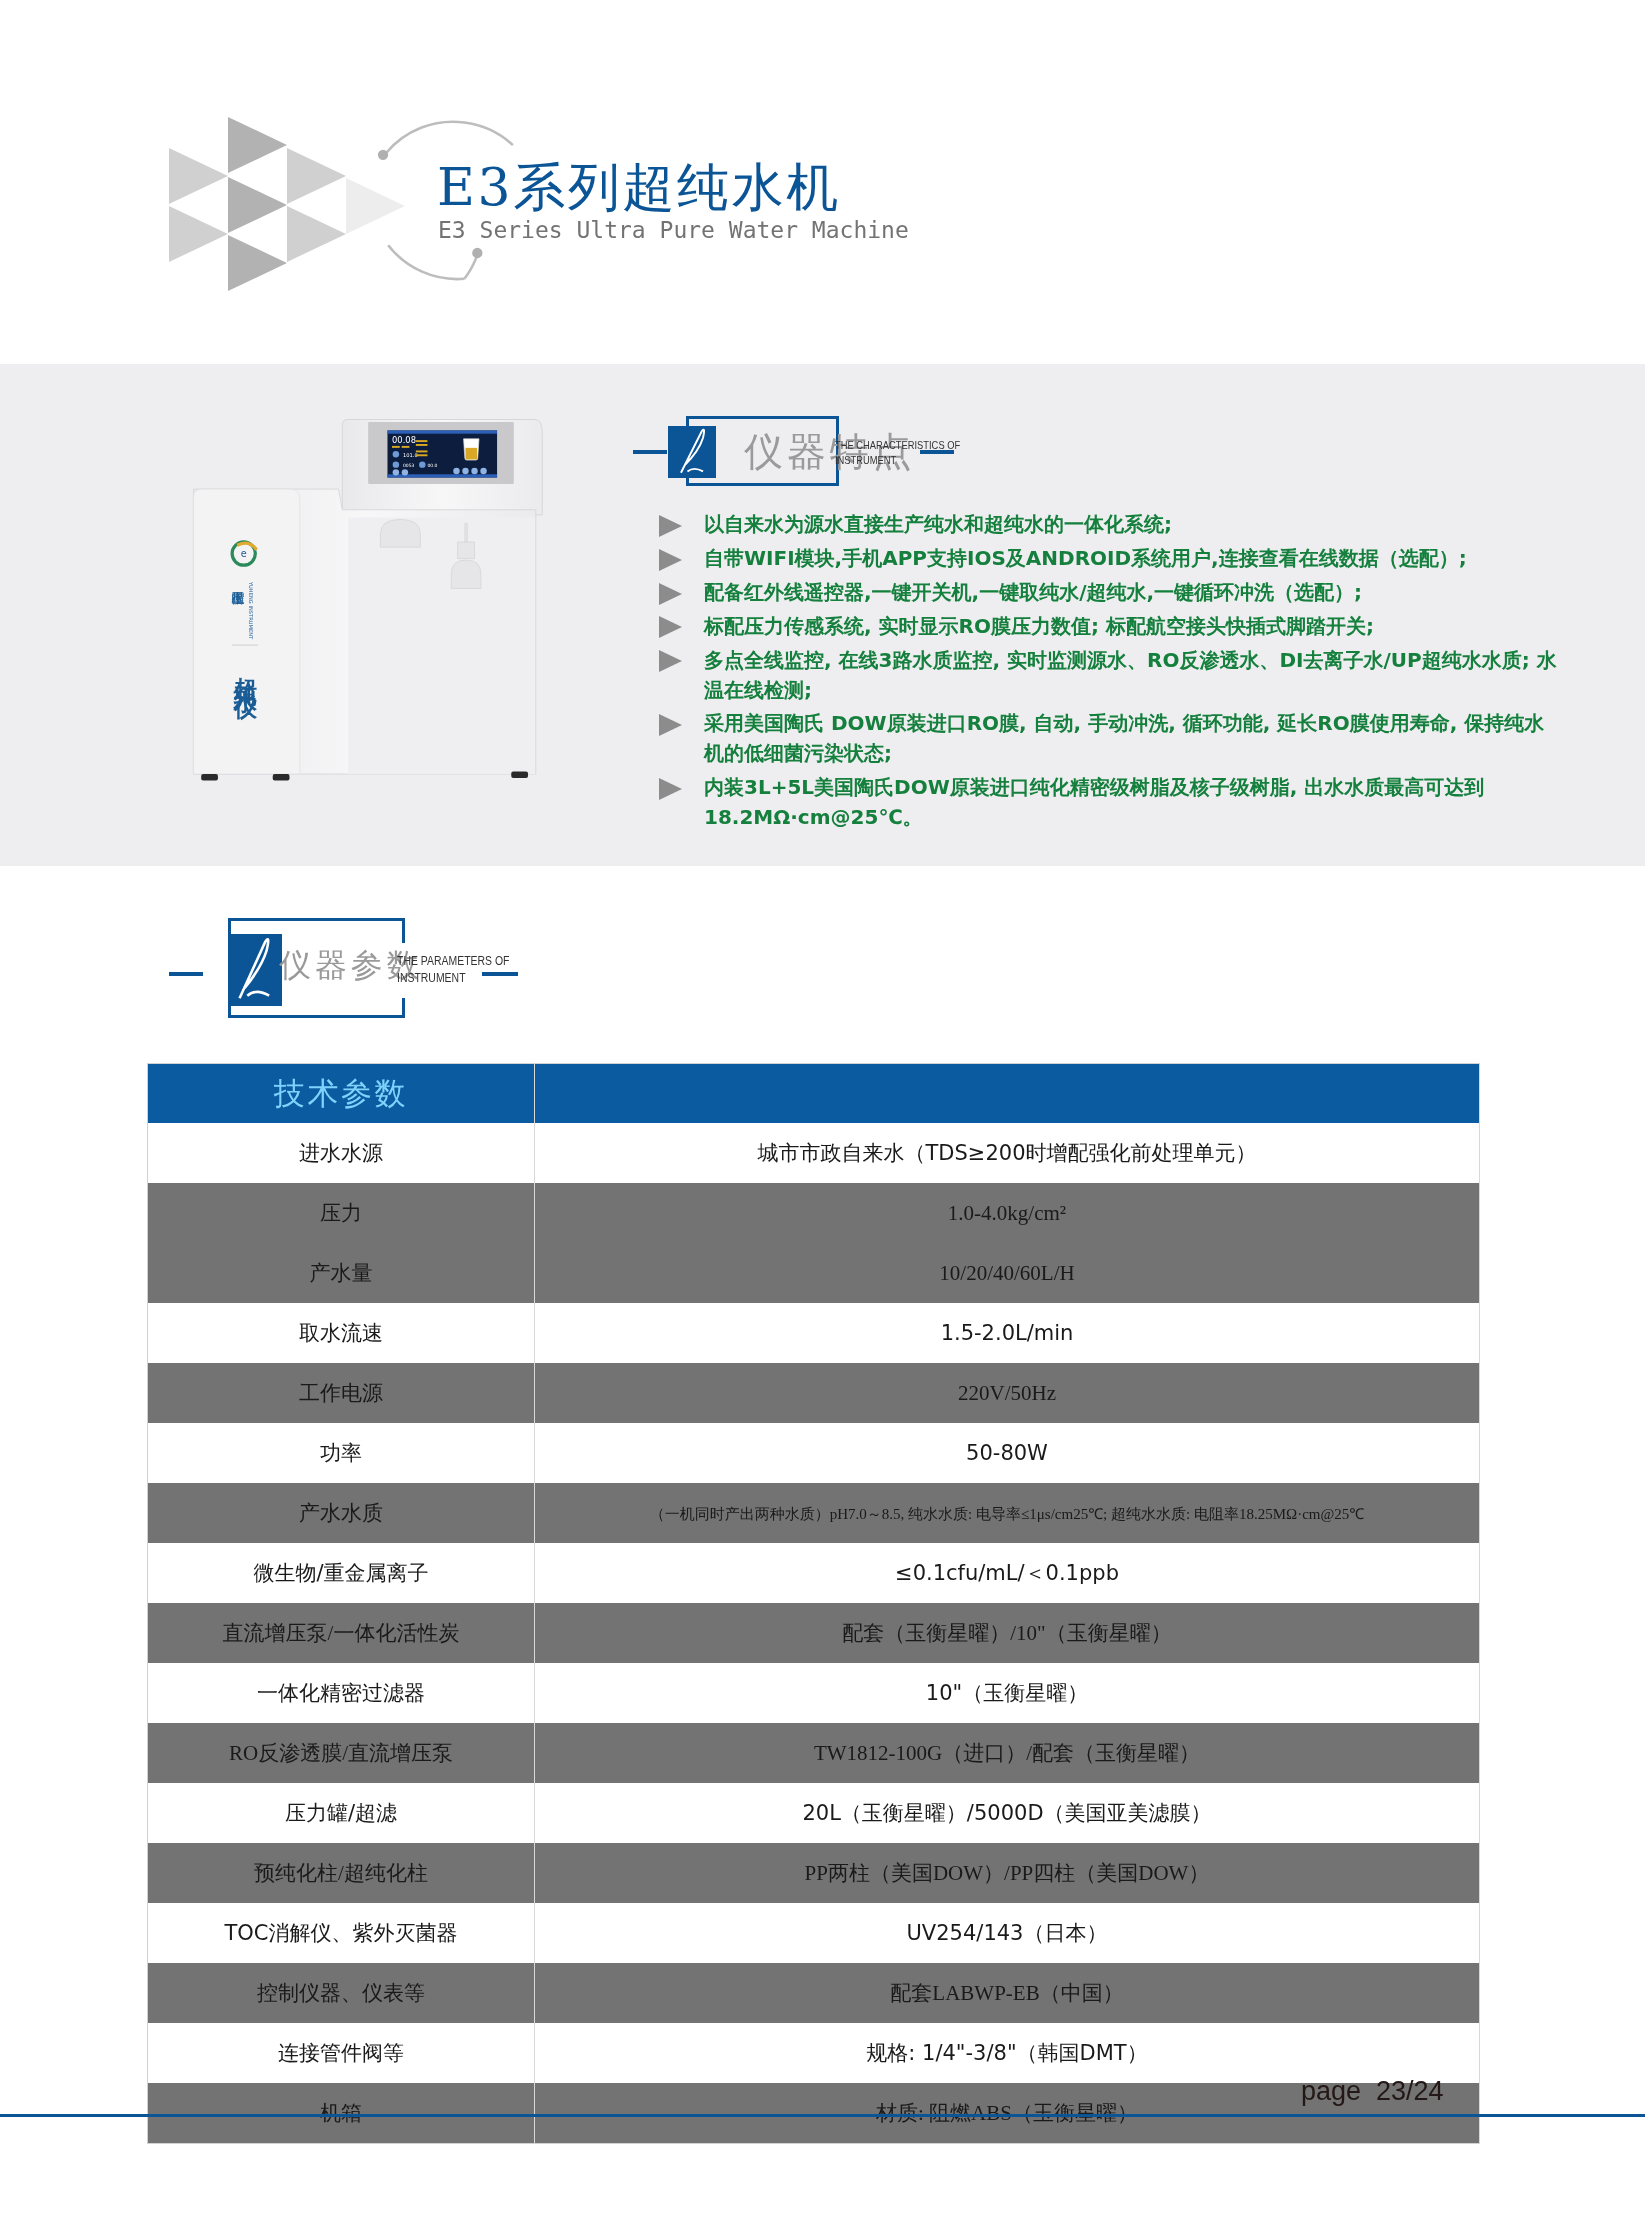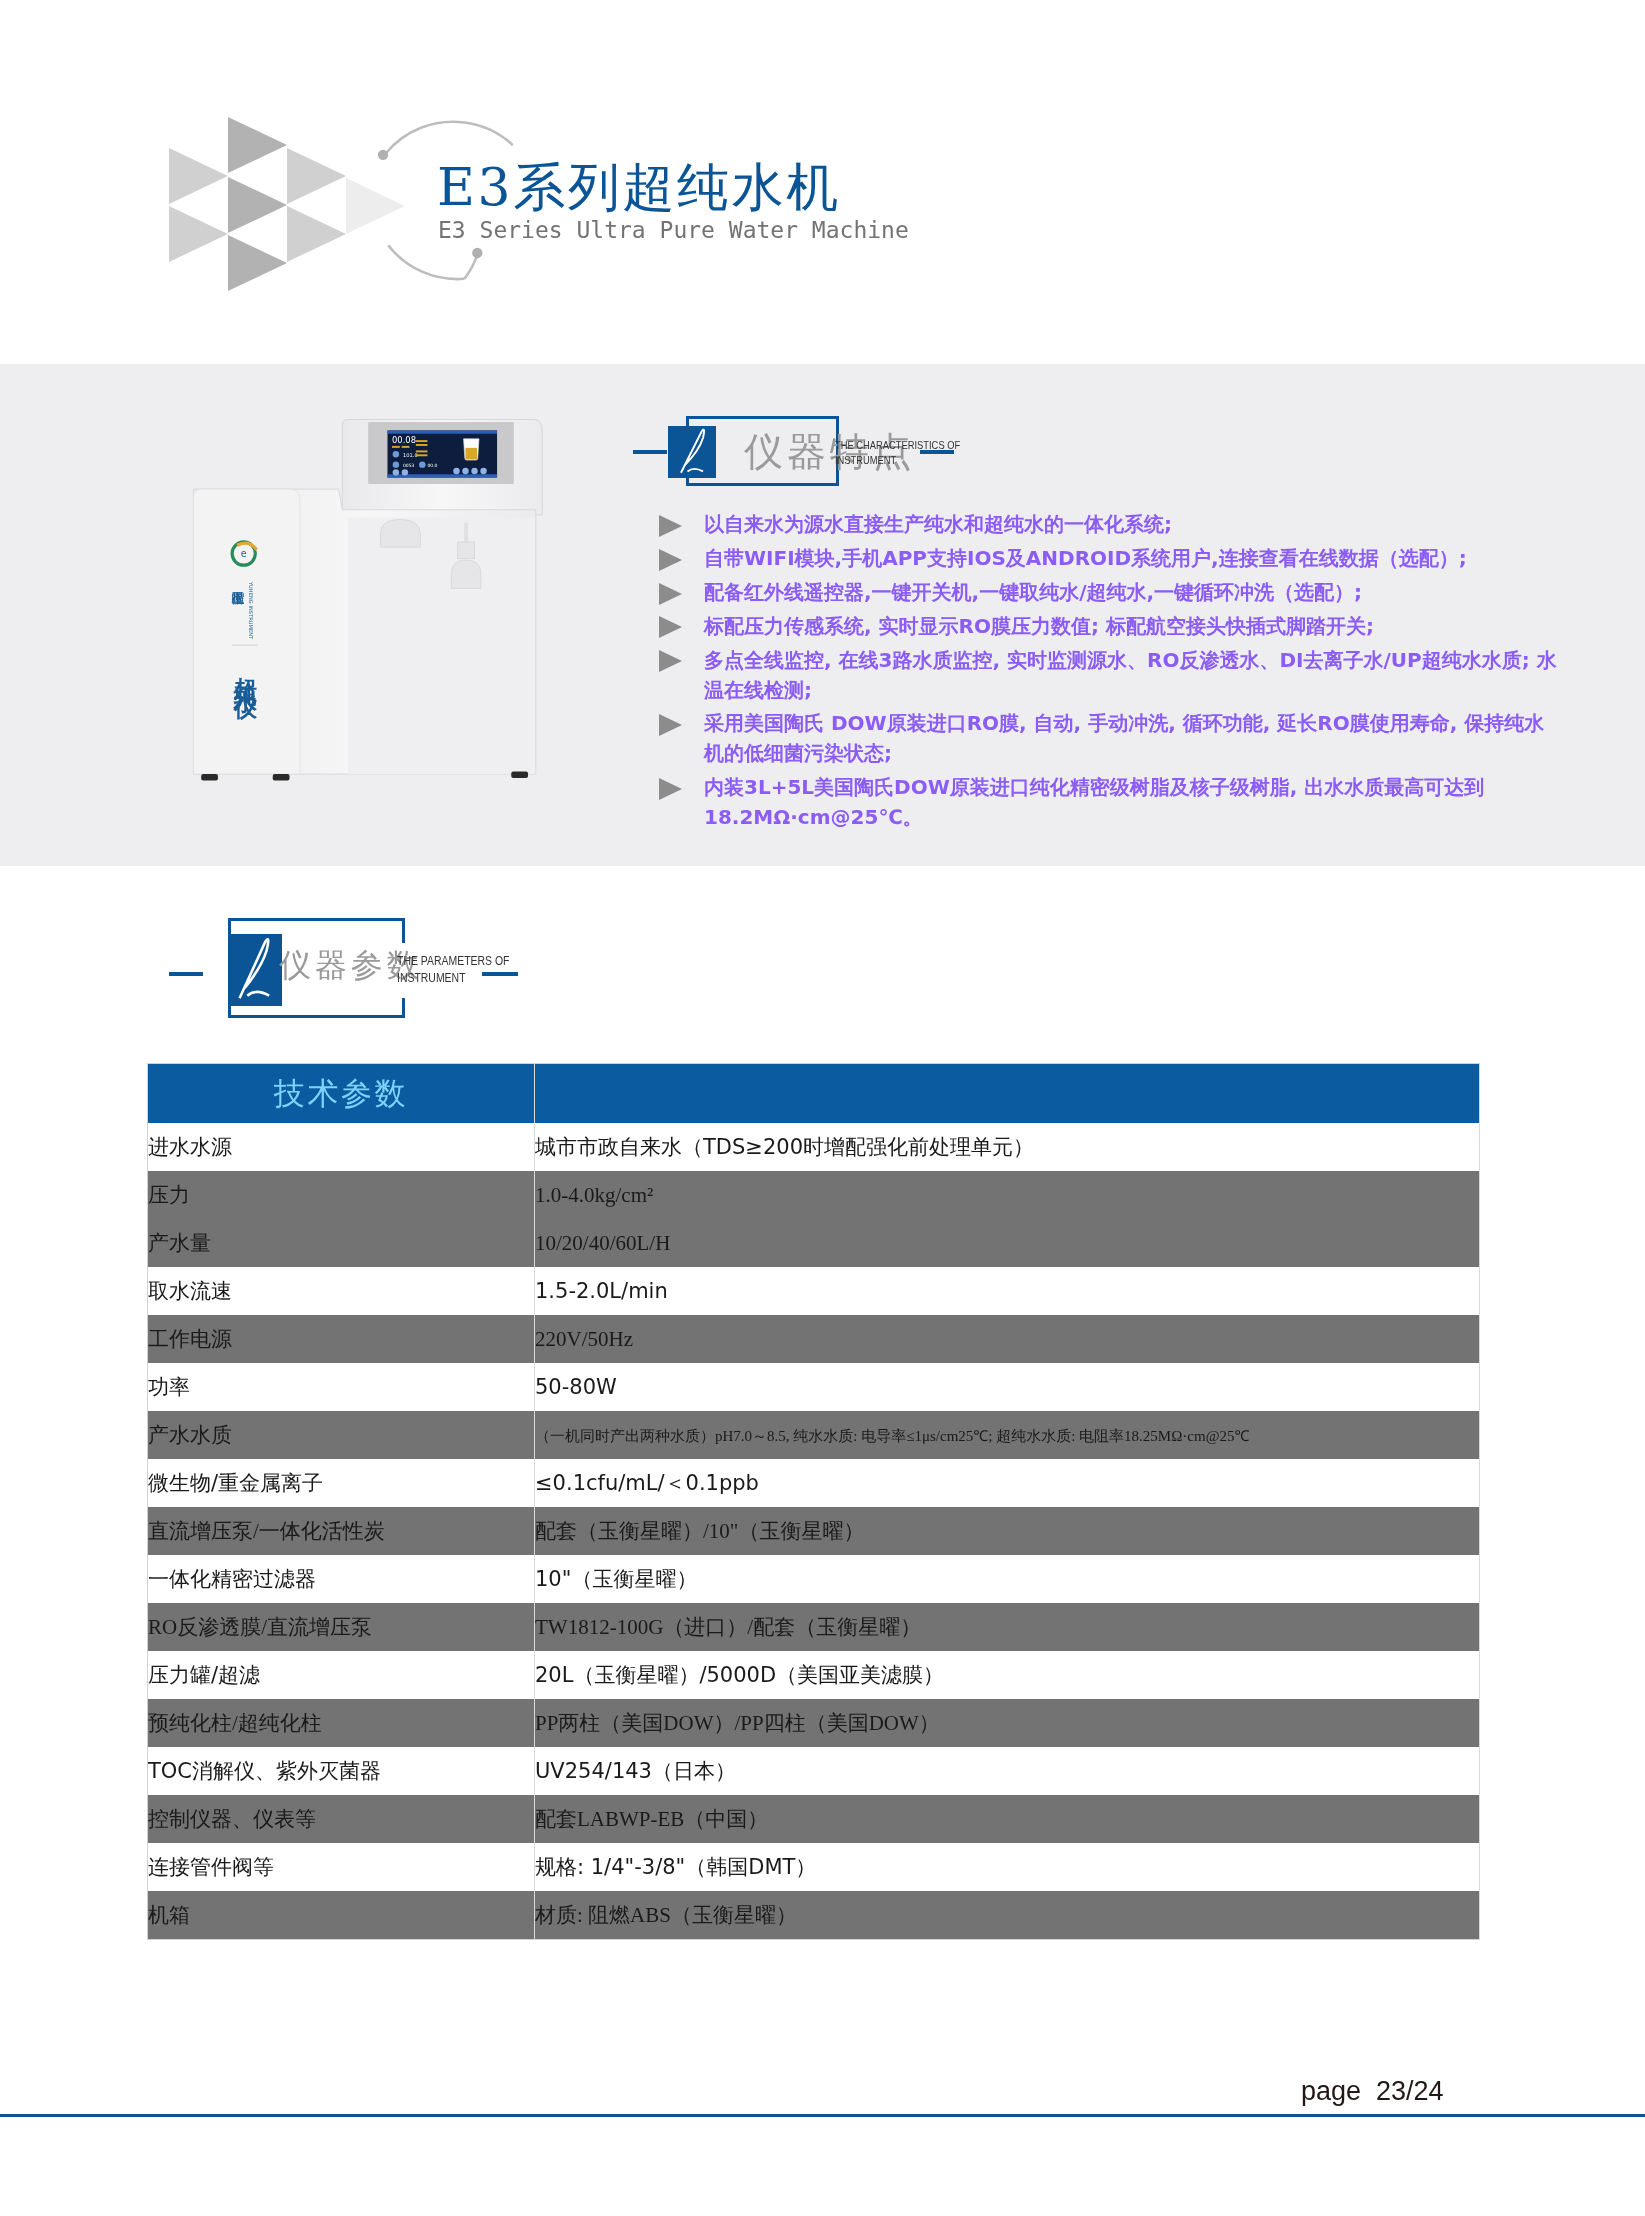--- a/index.html
+++ b/index.html
@@ -19,28 +19,28 @@
   
   .sec-head { position: absolute; }
   .sec-head .dash { position: absolute; height: 3.9px; width: 34px; background: #0b5597; }
   .sec-head .frame { position: absolute; border: 3.2px solid #0b5597; border-left-width: 3.2px; background: transparent; }
   .sec-head .frame-gapL { position: absolute; width: 5.2px; background: #eeeef0; }
   .sec-head .icon-box { position: absolute; background: #0b5597; }
   .sec-head .cn { position: absolute; font-size: 39px; color: #9a9a9a; font-family: "DejaVu Serif", serif; white-space: nowrap; letter-spacing: 3.9px; }
   .sec-head .en { position: absolute; font-size: 11px; line-height: 17px; color: #333; font-family: "Liberation Sans", sans-serif; white-space: nowrap; transform: scaleX(0.85); transform-origin: left top; }
   
   .features { position: absolute; left: 658px; top: 509px; width: 903px; margin: 0; padding: 0; list-style: none; }
-  .features li { position: relative; padding-left: 46px; font-size: 20px; line-height: 30px; color: #8b5cf6; font-weight: bold; margin-bottom: 3.9px; font-family: "DejaVu Sans", sans-serif; letter-spacing: 0px; }
+  .features li { position: relative; padding-left: 46px; font-size: 20px; line-height: 30px; color: #15803d; font-weight: bold; margin-bottom: 3.9px; font-family: "DejaVu Sans", sans-serif; letter-spacing: 0px; }
   .features li .arrow { position: absolute; left: 1.3px; top: 5.8px; width: 0; height: 0; border-top: 11px solid transparent; border-bottom: 11px solid transparent; border-left: 23px solid #8c8c8c; }
   
   .machine { position: absolute; left: 187px; top: 413px; width: 361px; height: 374px; }
   
   .spec-table { position: absolute; left: 147px; top: 1063px; width: 1333px; border-collapse: collapse; table-layout: fixed; border: 1.3px solid #d2d2d2; }
   .spec-table th { background: #0a5ba0; color: #7dd3fc; height: 59px; font-weight: normal; font-family: "DejaVu Serif", serif; font-size: 31px; letter-spacing: 2.6px; border-right: 1.3px solid #d8d8d8; padding: 0; }
-  .spec-table td { height: 48px; padding: 0; text-align: left; font-size: 21px; color: #1a1a1a; border-right: 1.3px solid #d8d8d8; white-space: nowrap; font-family: "DejaVu Sans", sans-serif; }
+  .spec-table td { height: 60px; padding: 0; text-align: center; font-size: 21px; color: #1a1a1a; border-right: 1.3px solid #d8d8d8; white-space: nowrap; font-family: "DejaVu Sans", sans-serif; }
   .spec-table tr.alt td { background: #737373; font-family: Liberation Serif, serif; }
   .spec-table td.small { font-size: 15px; }
   .spec-table col.c1 { width: 387px; }
   
   .page-num { position: absolute; left: 1301px; top: 2076px; font-size: 27px; color: #231815; font-family: "Liberation Sans", sans-serif; white-space: nowrap; }
   .footer-line { position: absolute; left: 0; top: 2114px; width: 1645px; height: 3.2px; background: #0b5597; }
 </style>
 </head>
 <body>
 

